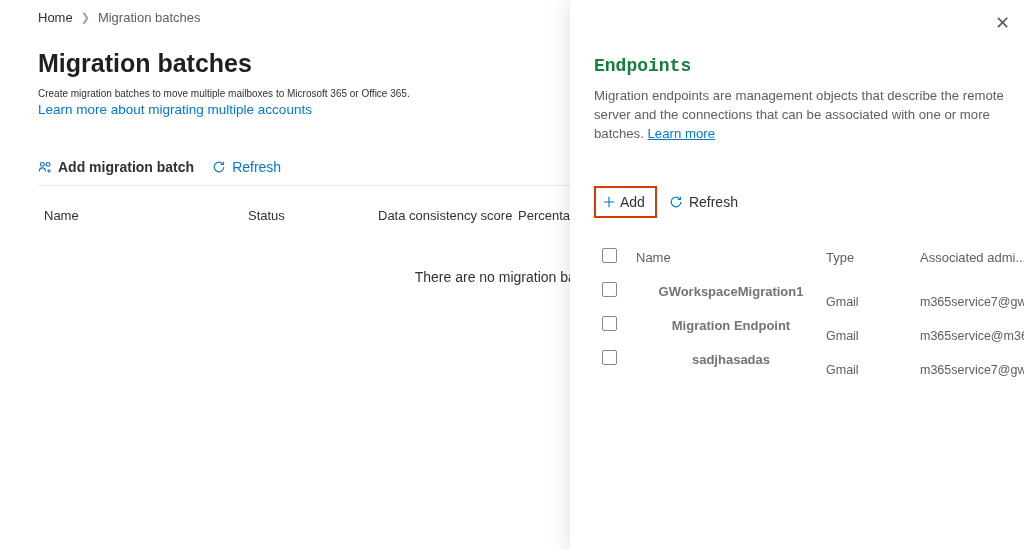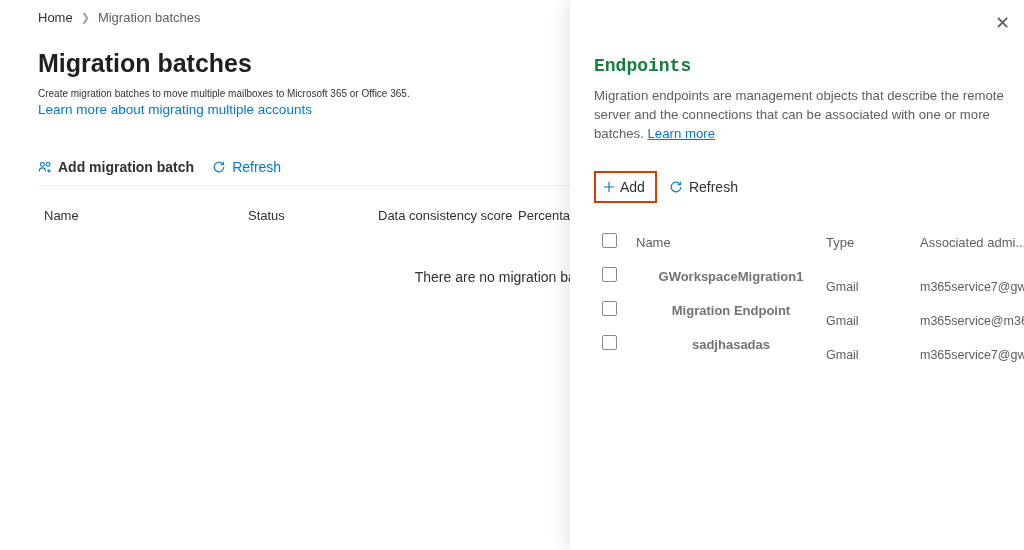--- a/index.html
+++ b/index.html
@@ -22,21 +22,21 @@
     .th.dcs { width: 140px; }
     .th.pct { width: 80px; }
     .empty { text-align: center; padding-top: 36px; font-size: 14px; color: #323130; width: 100%; }
     
     .panel { position: absolute; top: 0; right: 0; width: 454px; height: 550px; background: #fff; box-shadow: -4px 0 18px rgba(0,0,0,0.10); padding: 18px 0 0 0; }
     .panel .close { position: absolute; top: 12px; right: 14px; font-size: 18px; color: #605e5c; cursor: pointer; }
     .panel-inner { padding: 38px 0 0 24px; }
     .panel-inner h2 { font-size: 18px; font-weight: 700; color: #15803d; margin-bottom: 10px; font-family: Liberation Mono, monospace; }
     .panel-desc { font-size: 13.2px; color: #605e5c; line-height: 1.45; padding-right: 16px; }
     .panel-desc .link { color: #0078d4; }
-    .panel-toolbar { margin-top: 28px; display: flex; align-items: center; gap: 12px; }
+    .panel-toolbar { margin-top: 43px; display: flex; align-items: center; gap: 12px; }
     .add-box { border: 2.5px solid #d83b01; padding: 6px 10px 6px 6px; display: inline-flex; align-items: center; gap: 4px; cursor: pointer; color: #323130; font-size: 14px; }
     .add-box .plus-icon { width: 14px; height: 14px; color: #0078d4; }
     .refresh-btn { display: inline-flex; align-items: center; gap: 6px; cursor: pointer; font-size: 14px; color: #323130; }
     .refresh-btn .icon-svg { width: 14px; height: 14px; color: #0078d4; }
     .panel-table { margin-top: 22px; }
     .p-head, .p-row { display: flex; align-items: center; height: 34px; font-size: 13px; }
     .p-head { color: #605e5c; }
     .p-col-check { width: 42px; padding-left: 8px; }
     .p-col-name { width: 190px; }
     .p-col-type { width: 94px; }

